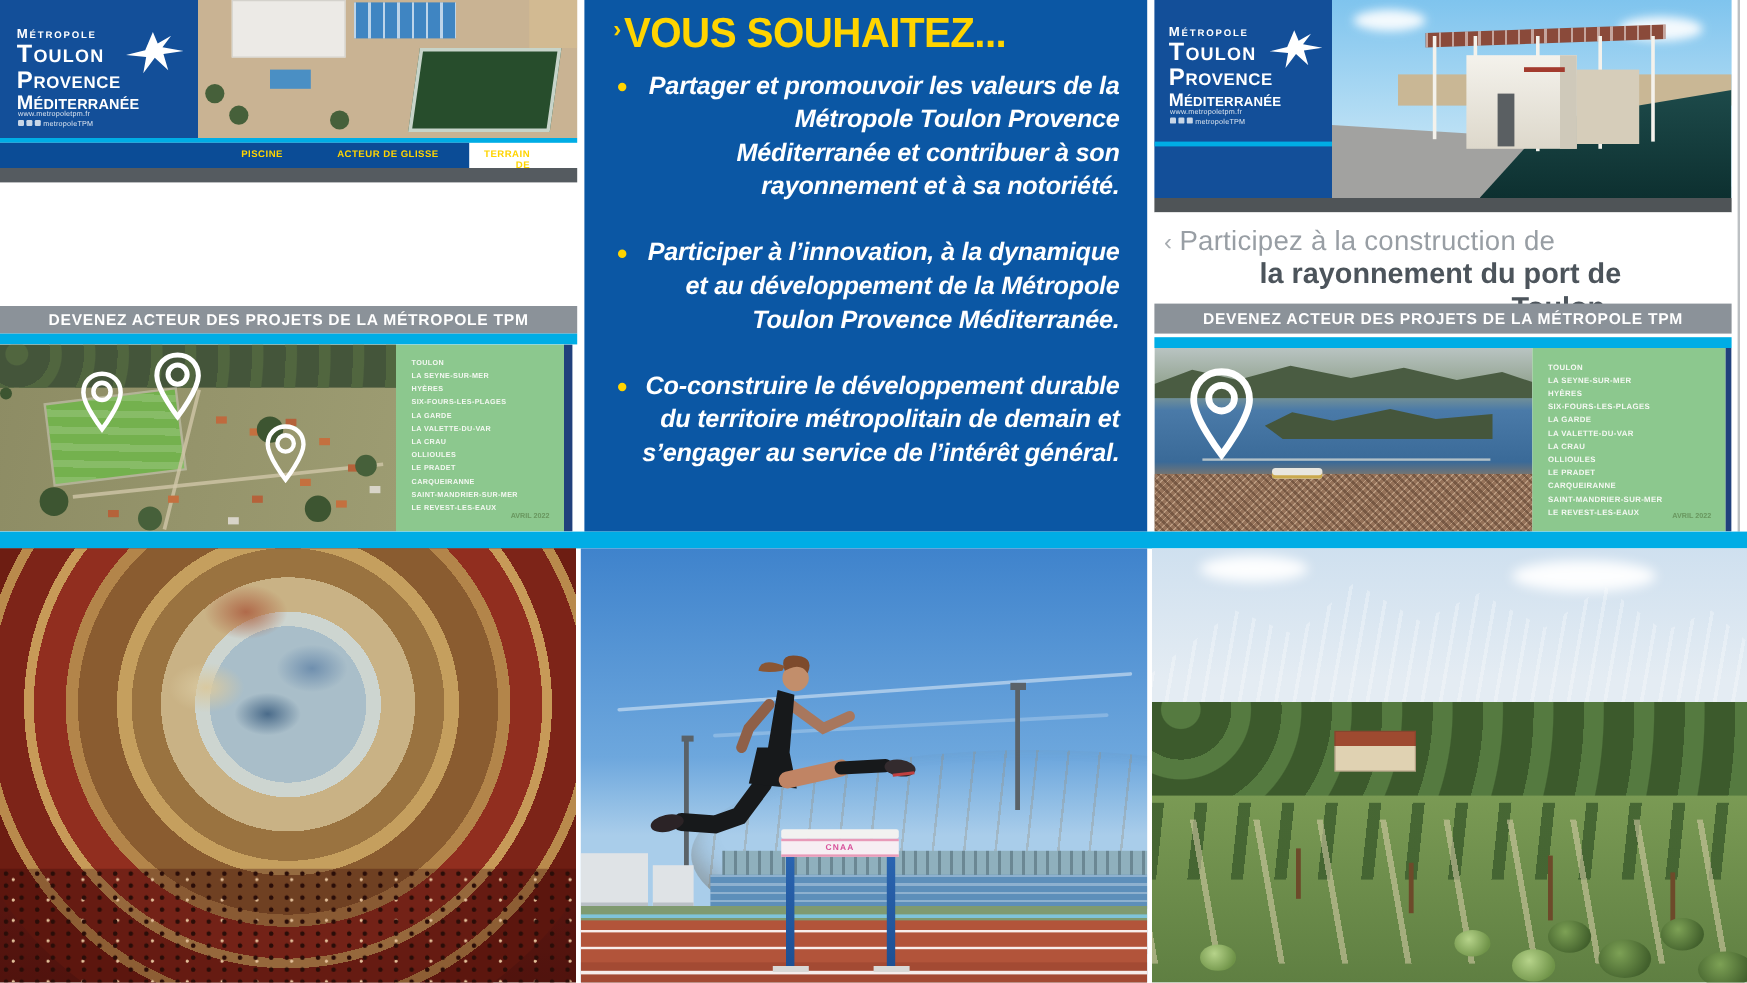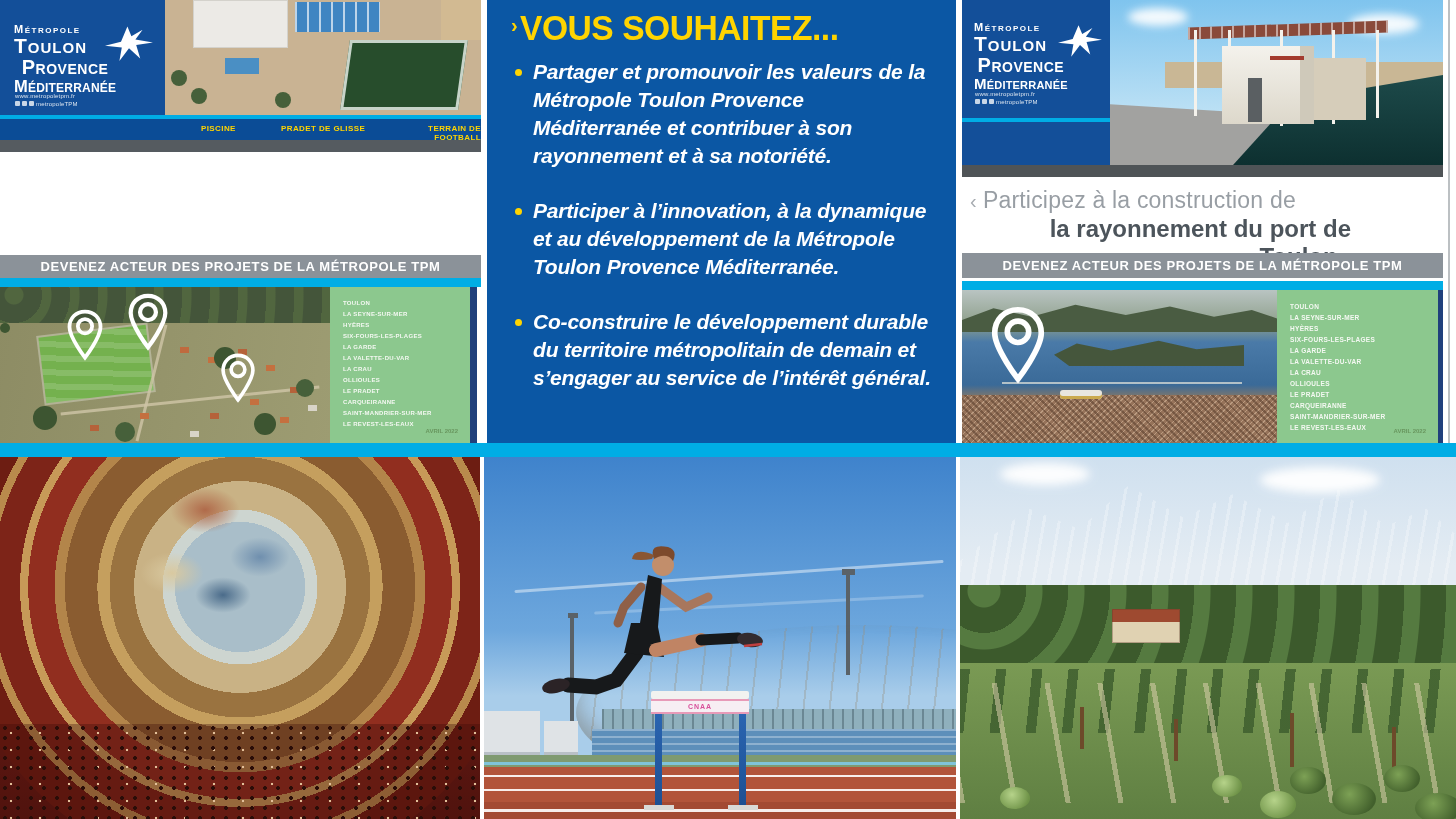--- a/index.html
+++ b/index.html
@@ -5,21 +5,21 @@
   html,body{margin:0;padding:0;background:#ffffff;}
   .canvas{position:relative;width:1456px;height:819px;background:#ffffff;overflow:hidden;
           font-family:"Liberation Sans",sans-serif;}
 
   
   .flyer{position:absolute;top:0;height:443px;background:#ffffff;}
   .logo-panel{position:absolute;background:#134f99;color:#ffffff;overflow:hidden;}
   .logo-text{position:absolute;left:14px;top:24px;line-height:1.04;}
   .lg1{font-size:11px;font-weight:bold;font-variant:small-caps;letter-spacing:1.5px;}
   .lg2{font-size:21px;font-weight:bold;font-variant:small-caps;letter-spacing:1px;}
-  .lg3{font-size:20px;font-weight:bold;font-variant:small-caps;letter-spacing:.5px;text-align:center;}
+  .lg3{font-size:20px;font-weight:bold;font-variant:small-caps;letter-spacing:.5px;}
   .lg4{font-size:16.5px;font-weight:bold;font-variant:small-caps;letter-spacing:.2px;}
   .logo-star{position:absolute;}
   .logo-meta{position:absolute;left:15px;font-size:6px;line-height:8px;opacity:.85;letter-spacing:.2px;}
   .soc{display:inline-block;width:5px;height:5px;background:#ffffff;border-radius:1px;margin-right:2px;opacity:.9;}
   .cyan-line{position:absolute;background:#00ade5;}
   .labels-bar{position:absolute;background:#0b4c96;}
   .pl{position:absolute;top:5px;font-size:8px;font-weight:bold;color:#ffd400;letter-spacing:.4px;}
   .dark-strip{position:absolute;background:#555b60;}
   .title-area{position:absolute;background:#ffffff;}
   .t1{position:absolute;font-size:23px;color:#989ea4;letter-spacing:.2px;}
@@ -35,21 +35,21 @@
   .gp-date{position:absolute;right:12px;bottom:9px;font-size:6px;font-weight:bold;color:#69975f;}
   .dark-edge{position:absolute;background:#20407c;}
   .photo{position:absolute;overflow:hidden;}
   .pin{position:absolute;}
 
   
   .center-panel{position:absolute;left:487px;top:0;width:469px;height:443px;background:#0b57a4;}
   .cp-head{position:absolute;left:24px;top:8px;white-space:nowrap;}
   .cp-arrow{color:#ffd400;font-size:20px;font-weight:bold;vertical-align:8px;margin-right:2px;}
   .cp-title{color:#ffd400;font-size:35px;font-weight:bold;letter-spacing:-.5px;display:inline-block;transform:scaleX(.96);transform-origin:left;}
-  .bullets{position:absolute;left:46px;top:58px;width:400px;margin:0;padding:0;list-style:none;}
+  .bullets{position:absolute;left:46px;top:58px;width:400px;margin:0;padding:0;list-style:none;text-align:right;}
   .bullets li{position:relative;margin-bottom:27px;font-size:21px;font-weight:bold;font-style:italic;
               color:#ffffff;line-height:28px;letter-spacing:-.2px;}
   .bullets li::before{content:"";position:absolute;left:-18px;top:11px;width:7px;height:7px;border-radius:50%;background:#ffd400;}
 
   
   .aerial-top{background:#c9b393;}
   .at-roof{position:absolute;left:28px;top:0;width:95px;height:48px;background:#eceae6;
            box-shadow:inset 0 0 0 1px #d4d2cc;}
   .at-pool{position:absolute;left:130px;top:2px;width:85px;height:30px;background:#3f85c2;
            background-image:repeating-linear-gradient(90deg,rgba(255,255,255,.65) 0 2px,transparent 2px 12px);}
@@ -205,23 +205,23 @@
       <div class="at-pool2"></div>
       <div class="at-dark"></div>
       <div class="at-court"></div>
       <div class="at-tree" style="left:6px;top:70px;"></div>
       <div class="at-tree" style="left:26px;top:88px;"></div>
       <div class="at-tree" style="left:110px;top:92px;"></div>
     </div>
 
     <div class="cyan-line" style="left:0;top:115px;width:481px;height:4px;"></div>
 
-    <div class="labels-bar" style="left:0;top:119px;width:481px;height:21px;">
+    <div class="labels-bar" style="left:0;top:119px;width:391px;height:21px;">
       <span class="pl" style="left:201px;">PISCINE</span>
-      <span class="pl" style="left:281px;">PRADET DE GLISSE</span>
+      <span class="pl" style="left:281px;">ACTEUR DE GLISSE</span>
       <span class="pl" style="left:395px;text-align:right;">TERRAIN DE FOOTBALL</span>
     </div>
 
     <div class="dark-strip" style="left:0;top:140px;width:481px;height:12px;"></div>
 
 
     <div class="banner" style="left:0;top:255px;width:481px;height:23px;line-height:23px;">DEVENEZ ACTEUR DES PROJETS DE LA MÉTROPOLE TPM</div>
 
     <div class="cyan-line" style="left:0;top:278px;width:481px;height:9px;"></div>
 

